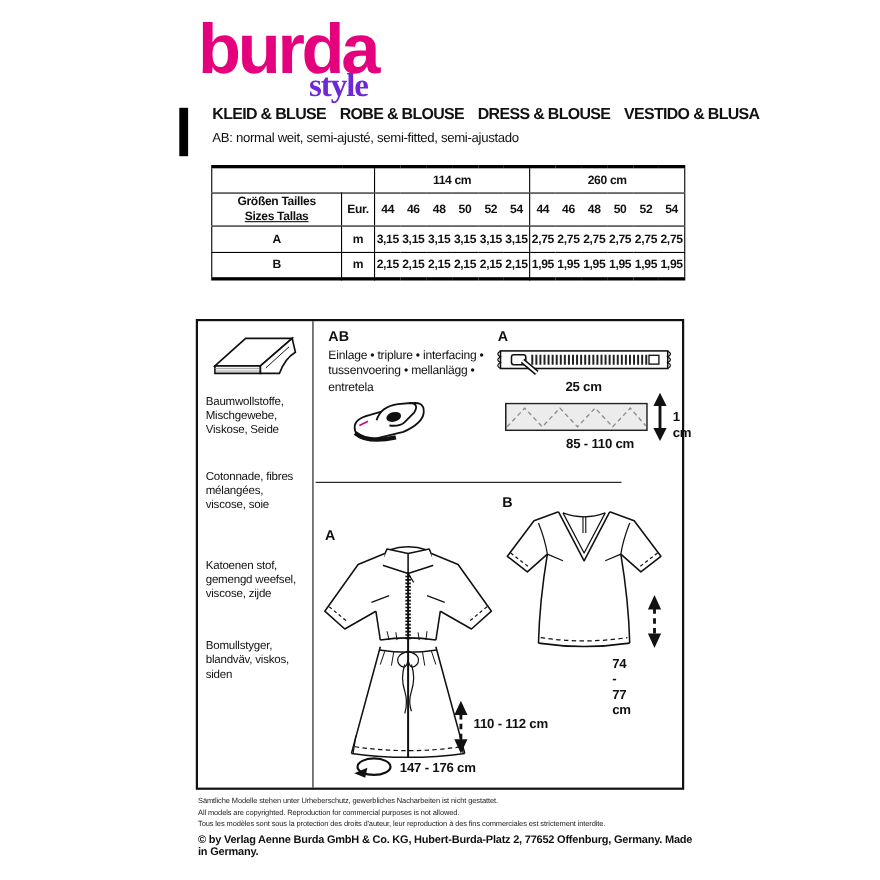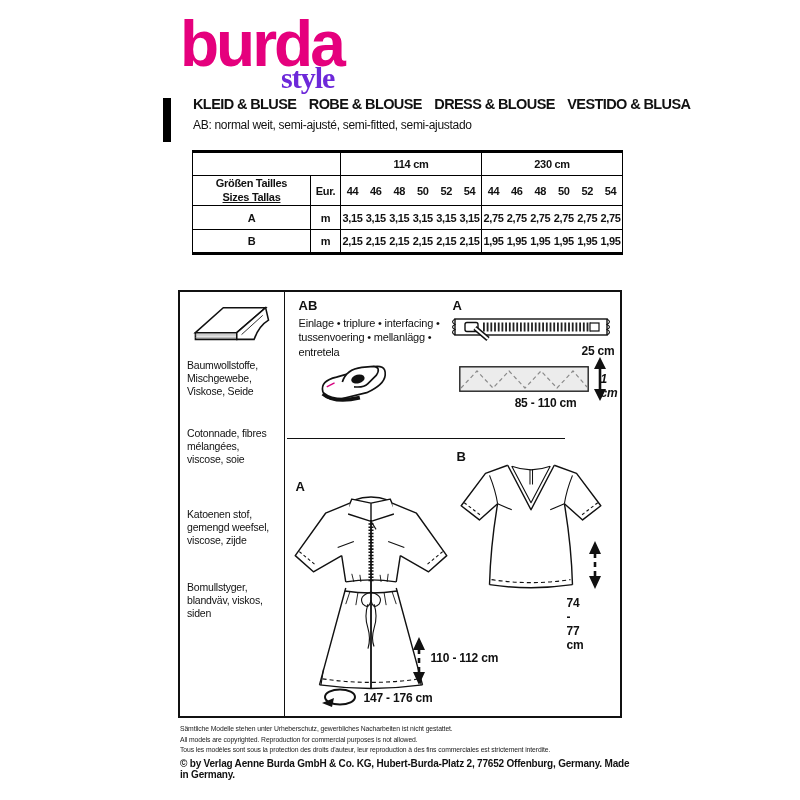--- a/index.html
+++ b/index.html
@@ -91,21 +91,21 @@
     <table class="yardage">
       <colgroup>
         <col style="width:118px">
           <col style="width:30px">
         <col span="12" style="width:23.5px">
       </colgroup>
       <tbody>
           <tr>
         <td colspan="2"></td>
         <td colspan="6" class="bl cmhdr">114 cm</td>
-        <td colspan="6" class="bl cmhdr">230 cm</td>
+        <td colspan="6" class="bl cmhdr">260 cm</td>
       </tr>
       <tr class="hdr2">
         <td class="lblcell">
           <div>Größen  Tailles</div>
           <div class="ul">Sizes  Tallas</div>
         </td>
         <td class="bl unit">Eur.</td>
         <td class="bl">44</td>
         <td>46</td>
         <td>48</td>
@@ -194,35 +194,35 @@
             <svg width="168" height="30" viewBox="0 0 168 30">
               <rect x="8" y="7" width="152" height="16" fill="#fff" stroke="#111" stroke-width="1.4"></rect>
               <path d="M8,7 q-5,3 0,5.4 q-5,2.6 0,5.2 q-5,2.6 0,5.4 M160,7 q5,3 0,5.4 q5,2.6 0,5.2 q5,2.6 0,5.4" fill="none" stroke="#111" stroke-width="1.1"></path>
               <path d="M36,15 H144" stroke="#222" stroke-width="9" stroke-dasharray="1.8 1.9"></path>
               <rect x="143" y="11" width="9" height="8" fill="#fff" stroke="#111" stroke-width="1.2"></rect>
               <rect x="18" y="10.5" width="13" height="9" rx="2" fill="#fff" stroke="#111" stroke-width="1.4"></rect>
               <path d="M28,16 L41,27" stroke="#111" stroke-width="5"></path>
               <path d="M28,16 L41,27" stroke="#fff" stroke-width="2.2"></path>
             </svg>
           </span>
-          <div class="small-meas" style="left:160px; top:52px; width:168px; text-align:right;">25 cm</div>
+          <div class="small-meas" style="left:160px; top:52px; width:168px; text-align:center;">25 cm</div>
 
           <span style="position:absolute; left:172px; top:74px;">
             <svg width="130" height="26" viewBox="0 0 130 26">
               <rect x="0.8" y="0.8" width="128.4" height="24.4" fill="#ececec" stroke="#222" stroke-width="1.4"></rect>
               <path d="M2,22 L18,5 L34,22 L50,5 L66,22 L82,5 L98,22 L114,5 L128,21" fill="none" stroke="#8a8a8a" stroke-width="1.2" stroke-dasharray="4 3"></path>
             </svg>
           </span>
           <span style="position:absolute; left:305px; top:65px;">
             <svg width="16" height="44" viewBox="0 0 16 44">
               <path d="M8,0 L2,12 L14,12 Z M8,44 L2,32 L14,32 Z" fill="#111"></path>
               <path d="M8,10 V34" stroke="#111" stroke-width="2.6"></path>
             </svg>
           </span>
-          <div class="small-meas" style="left:314px; top:80px;font-style:italic;">1 cm</div>
+          <div class="small-meas" style="left:325px; top:80px;">1 cm</div>
           <div class="small-meas" style="left:160px; top:104px; width:130px; text-align:right;">85 - 110 cm</div>
         </div>
 
         <div class="garments-row">
           <div class="sec-label" style="left:9px; top:38px;">A</div>
 
           <span style="position:absolute; left:2px; top:50px;">
             <svg width="164" height="202" viewBox="0 0 162 200">
               <g fill="none" stroke="#111" stroke-width="1.4" stroke-linejoin="round">
                 <path d="M64,9 Q81,3 98,9"></path>
@@ -284,21 +284,21 @@
               </g>
             </svg>
           </span>
 
           <span style="position:absolute; left:300px; top:100px;">
             <svg width="16" height="48" viewBox="0 0 16 48">
               <path d="M8,0 L2,13 L14,13 Z M8,48 L2,35 L14,35 Z" fill="#111"></path>
               <path d="M8,12 V36" stroke="#111" stroke-width="2.6" stroke-dasharray="5 4"></path>
             </svg>
           </span>
-          <div class="small-meas" style="left:280px; top:155px;">74 - 77 cm</div>
+          <div class="small-meas" style="left:270px; top:155px;">74 - 77 cm</div>
         </div>
       </div>
     </div>
 
     <div class="footer">
       <div class="fine">Sämtliche Modelle stehen unter Urheberschutz, gewerbliches Nacharbeiten ist nicht gestattet.</div>
       <div class="fine">All models are copyrighted. Reproduction for commercial purposes is not allowed.</div>
       <div class="fine">Tous les modèles sont sous la protection des droits d'auteur, leur reproduction à des fins commerciales est strictement interdite.</div>
       <div class="copyright">© by Verlag Aenne Burda GmbH &amp; Co. KG, Hubert-Burda-Platz 2, 77652 Offenburg, Germany. Made in Germany.</div>
     </div>

